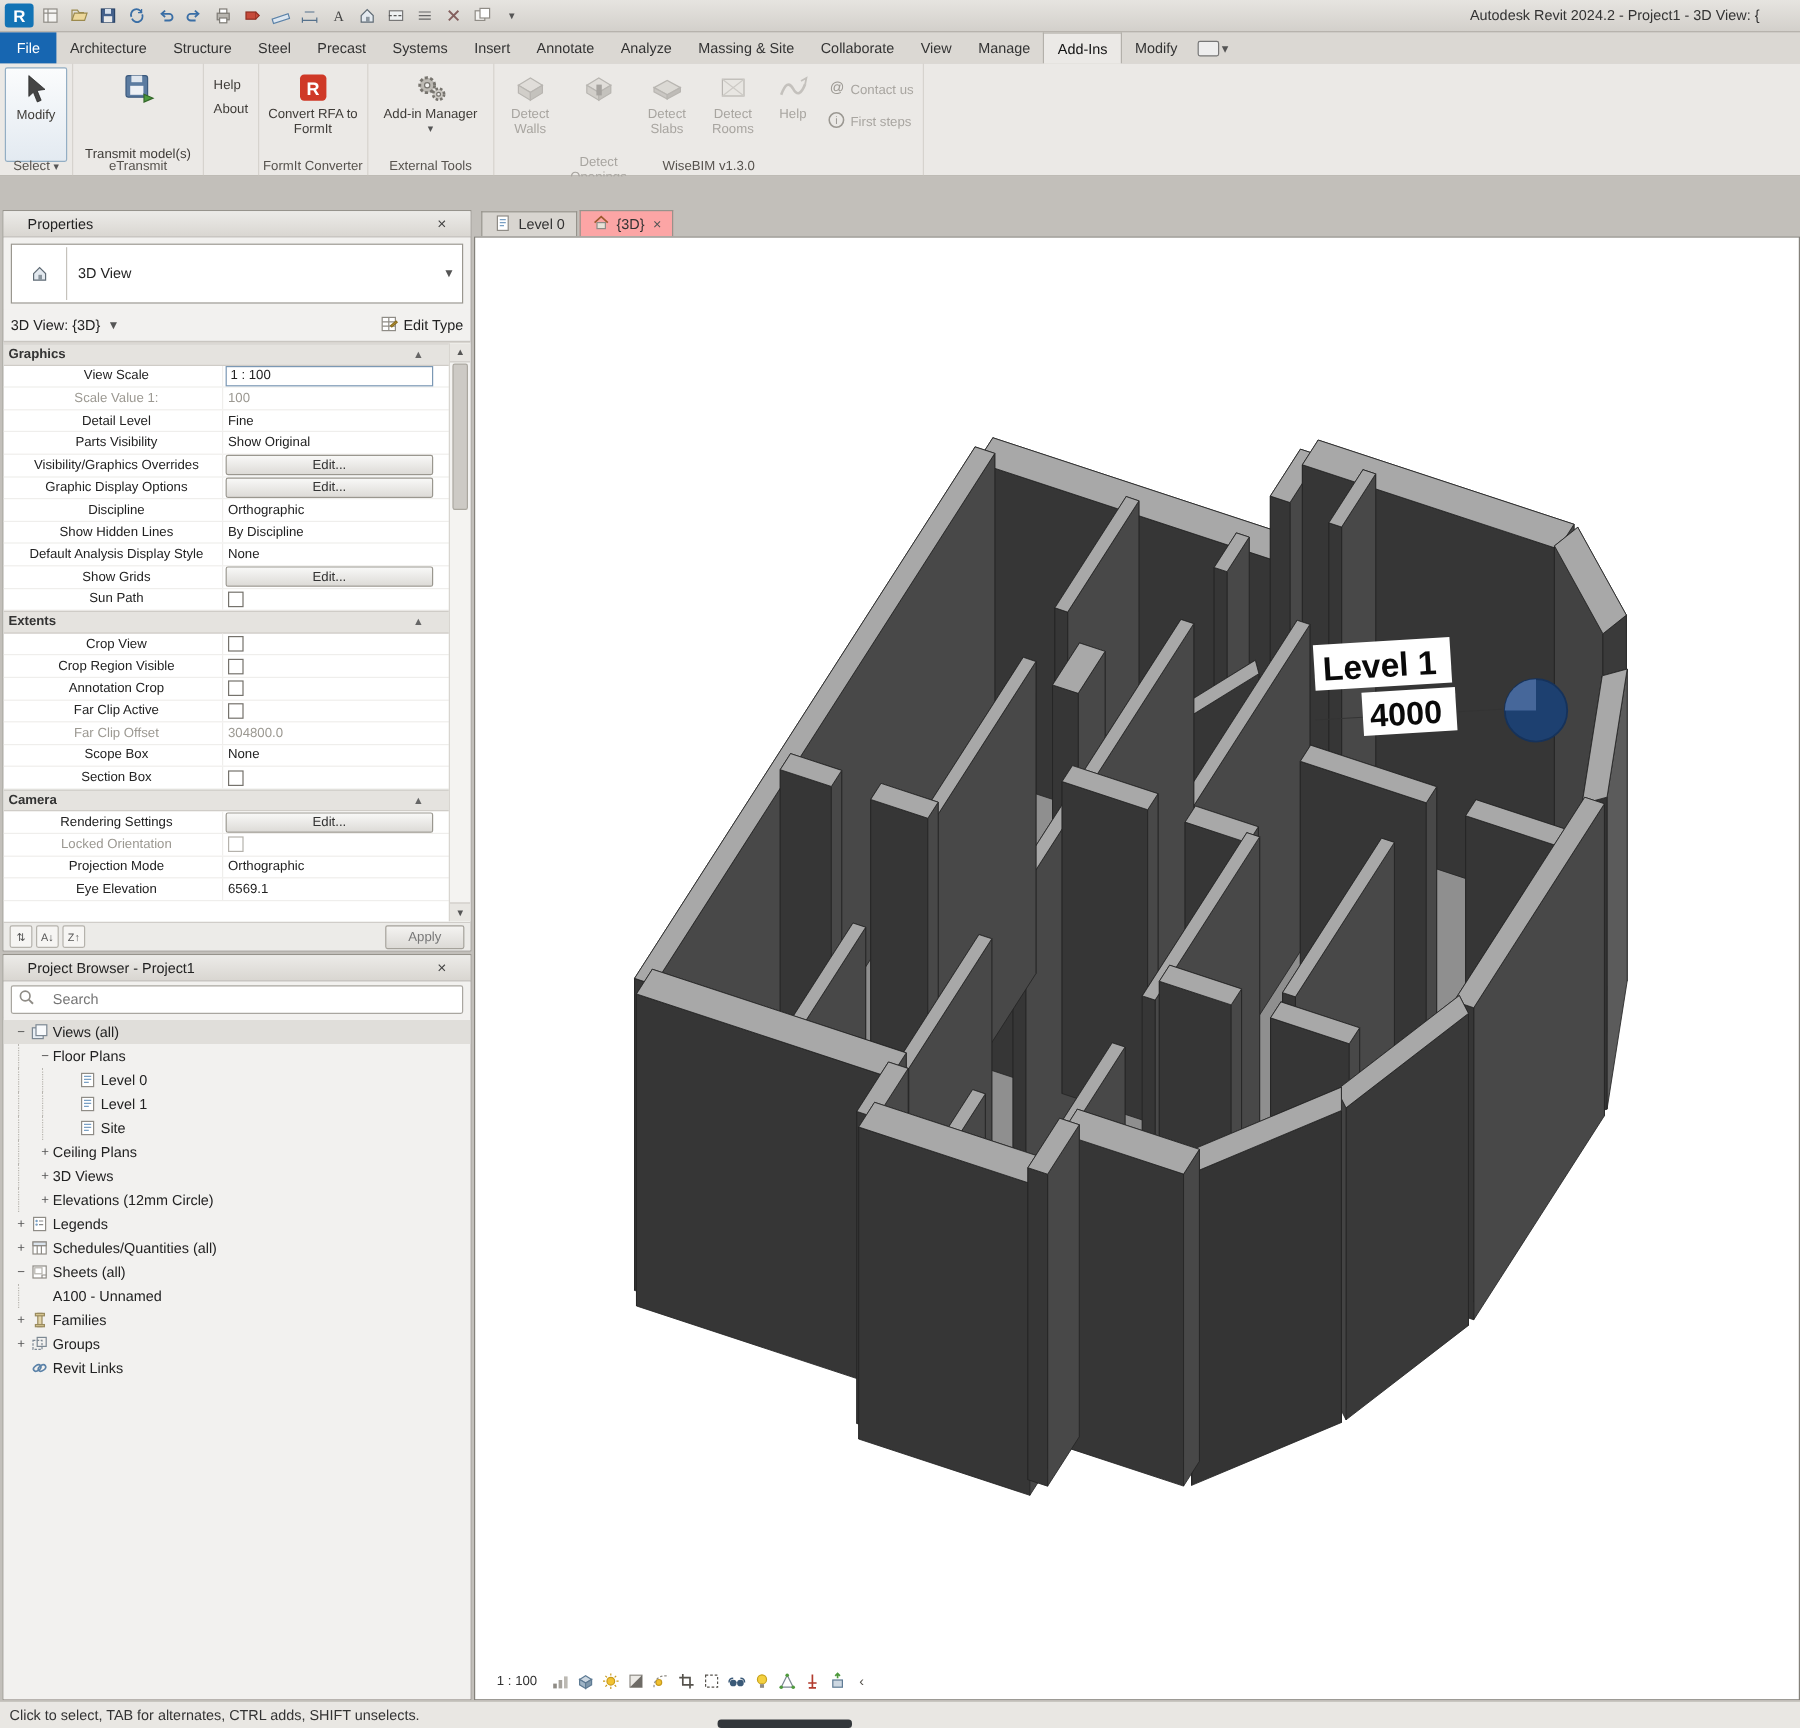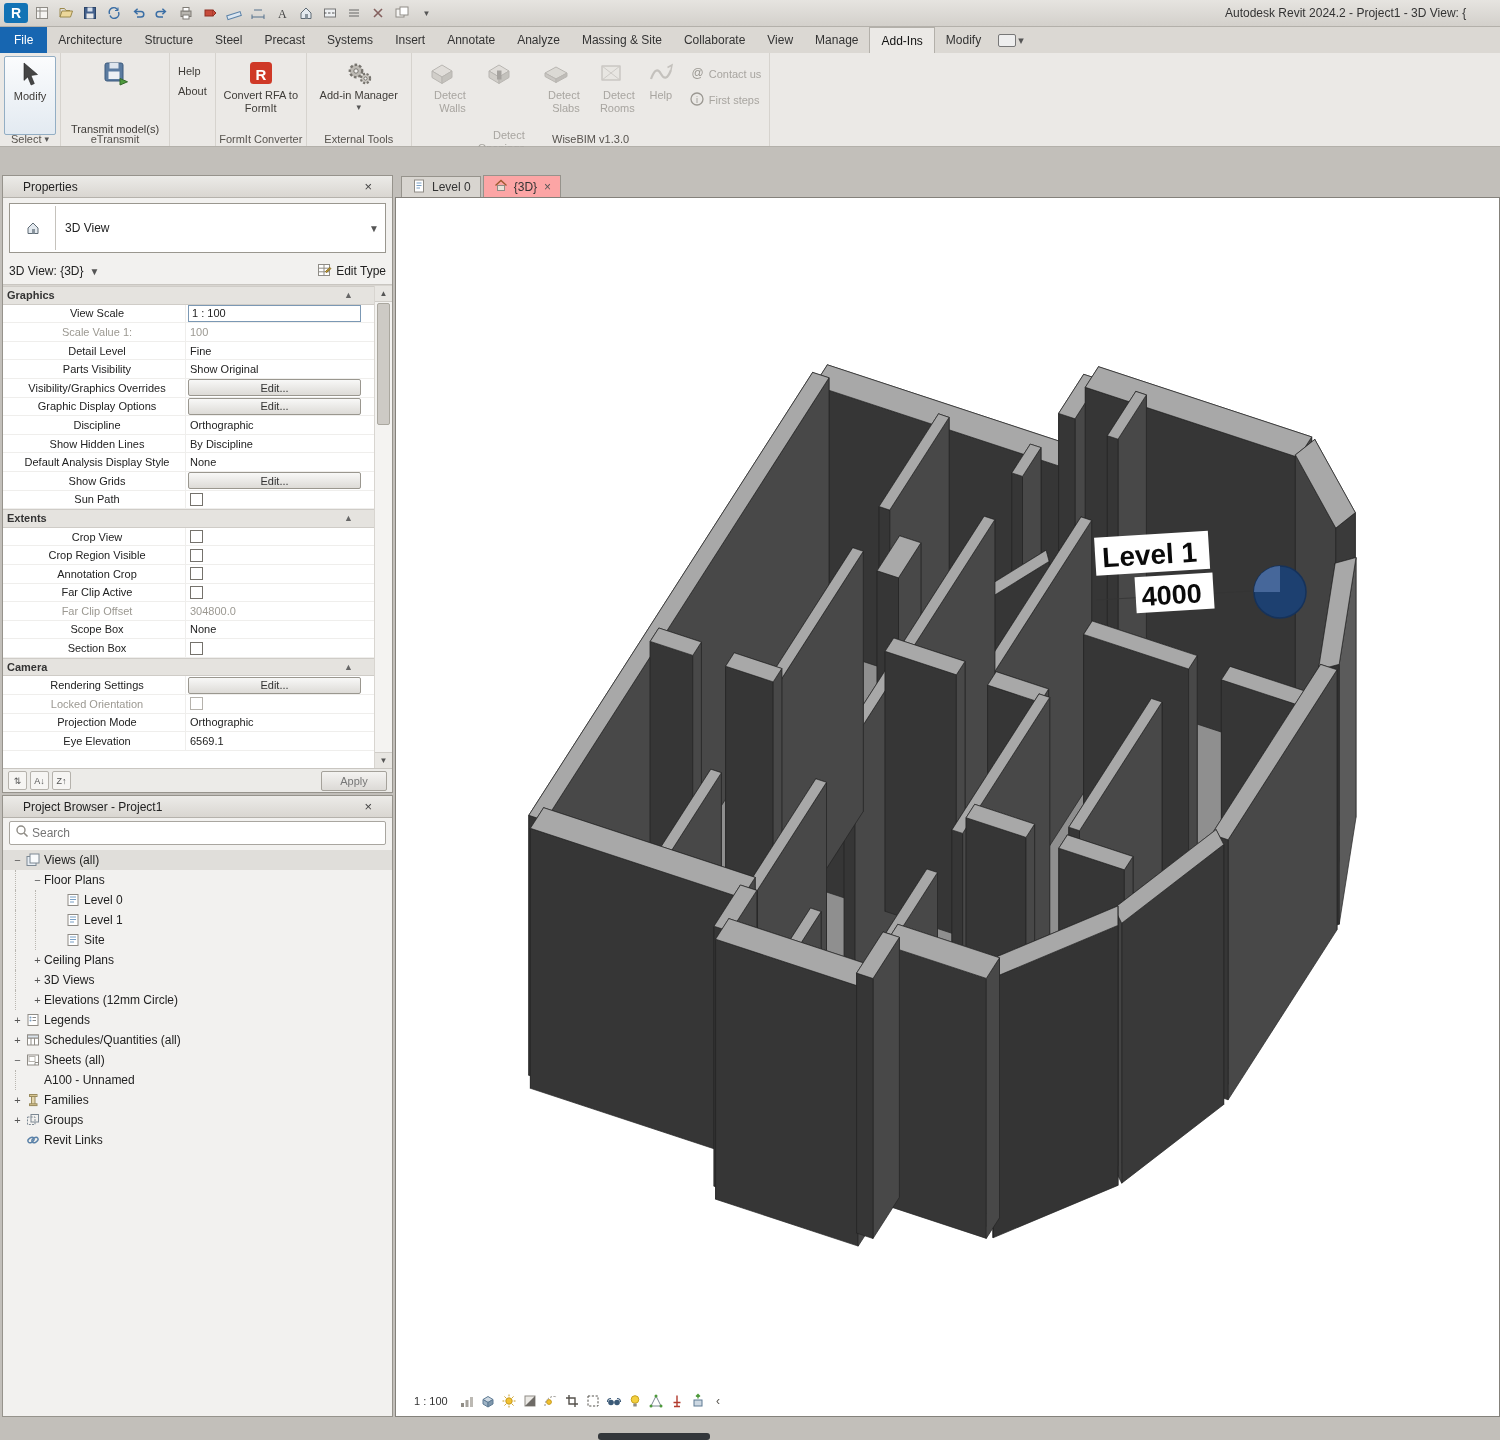--- a/index.html
+++ b/index.html
@@ -30,21 +30,21 @@
   
   .ribbon{position:absolute;left:0;top:53px;width:1500px;height:94px;background:#ebe9e6;
     border-bottom:1px solid #b3b0aa;display:flex;align-items:stretch;box-sizing:border-box;}
   .rpanel{position:relative;border-right:1px solid #d6d3ce;padding:3px 4px 15px 4px;
     display:flex;gap:3px;align-items:flex-start;box-sizing:border-box;}
   .rpanel-label{position:absolute;left:0;right:0;bottom:1px;height:13px;text-align:center;
     font-size:11px;color:#57534e;display:flex;justify-content:center;gap:3px;align-items:center;}
   .bigbtn{display:flex;flex-direction:column;align-items:center;text-align:center;
     font-size:11px;line-height:1.15;color:#3f3c38;padding:3px 2px;border-radius:2px;cursor:default;}
   .bigbtn .bicon{width:28px;height:28px;margin-bottom:2px;}
-  .bigbtn.disabled{color:#a8a5a0;text-align:right;}
+  .bigbtn.disabled{color:#a8a5a0;}
   .bigbtn.disabled .bicon{opacity:.55;}
   .bigbtn.modify{border:1px solid #93aec4;background:linear-gradient(#fbfcfd,#e3eaf1);width:46px;height:71px;justify-content:flex-start;}
   .smallstack{display:flex;flex-direction:column;gap:6px;padding-top:8px;}
   .smallbtn{display:flex;align-items:center;gap:4px;font-size:11px;color:#3f3c38;padding:1px 4px;}
   .smallbtn.disabled{color:#a8a5a0;}
   .dropcaret{font-size:9px;color:#555;}
 
   
   .workspace{position:absolute;left:0;top:147px;width:1500px;height:1270px;background:#c2bfba;}
 
@@ -91,21 +91,21 @@
   .pfooter .ficon{width:17px;height:17px;border:1px solid #b5b2ac;border-radius:2px;background:#f6f5f3;
     display:flex;align-items:center;justify-content:center;font-size:9px;color:#555;margin-right:3px;}
   .apply-btn{margin-left:auto;width:64px;height:18px;border:1px solid #a5a29b;border-radius:2px;
     background:linear-gradient(#f4f3f1,#dcdad6);font-size:11px;color:#777;
     display:flex;align-items:center;justify-content:center;}
 
   
   #browser{left:2px;top:648px;width:391px;height:622px;}
   .search-row{flex:0 0 28px;display:flex;align-items:center;padding:3px 6px;box-sizing:border-box;background:#f2f1ef;}
   .search-box{flex:1;height:22px;border:1px solid #a9a6a0;background:#fff;border-radius:2px;
-    display:flex;align-items:center;padding:0 4px;gap:0;}
+    display:flex;align-items:center;padding:0 4px;gap:12px;}
   .search-box input{border:none;outline:none;flex:1;font-size:12px;font-family:"Liberation Sans",sans-serif;color:#333;background:transparent;}
   .tree{flex:1;background:#f2f1ef;overflow:hidden;padding-top:2px;}
   .trow{height:20px;display:flex;align-items:center;font-size:12px;color:#222;padding-left:8px;cursor:default;}
   .trow.shaded{background:#e0deda;}
   .guide{width:16px;height:100%;border-left:1px dotted #b9b6b0;box-sizing:border-box;margin-left:4px;}
   .texp{width:13px;text-align:center;color:#555;font-size:11px;flex:0 0 13px;}
   .ticon{width:16px;height:16px;margin:0 3px 0 1px;display:flex;align-items:center;justify-content:center;}
 
   
   .mainview{position:absolute;left:395px;top:28px;right:0;bottom:0;}
@@ -1039,15 +1039,18 @@
               <svg width="16" height="16" viewBox="0 0 16 16">
                 <text x="5" y="12" font-size="12" fill="#55524c">‹</text>
               </svg>
             </span>
           </div>
       </div>
     </div>
 
   </div>
 
+  <div class="statusbar">
+    <span>Click to select, TAB for alternates, CTRL adds, SHIFT unselects.</span>
+  </div>
   <div class="taskbar-peek"></div>
 
 </div>
 
 </body></html>

